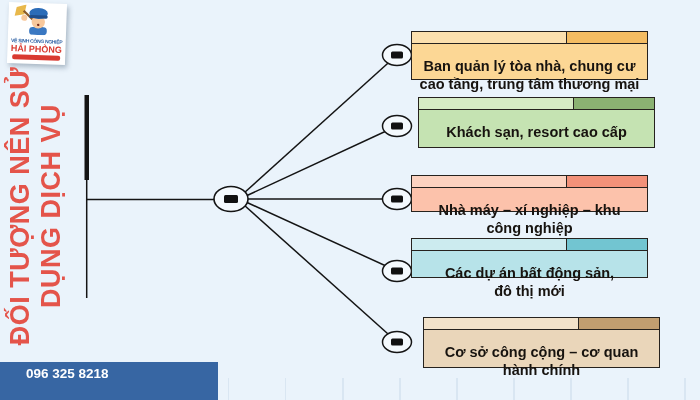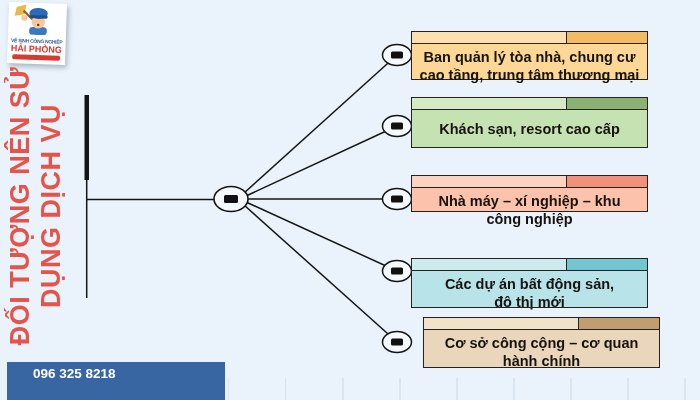--- a/index.html
+++ b/index.html
@@ -47,31 +47,31 @@
     border:1.6px solid #26221E;
     display:flex; flex-direction:column;
     background:var(--body,#eee);
   }
   .branch-header { display:flex; height:12px; border-bottom:1.6px solid #26221E; flex:none; }
   .branch-header .head-left  { width:65.5%; background:var(--head-left,#fff); }
   .branch-header .head-right { flex:1; background:var(--head-right,#ccc); border-left:1.5px solid #26221E; }
   .branch-label {
     flex:1; display:flex; align-items:center; justify-content:center;
     text-align:center; font-weight:bold; font-size:14.5px; line-height:18px;
-    color:#17130F; white-space:pre-line; padding:4px 4px;
+    color:#17130F; white-space:pre-line; padding:13px 4px;
   }
   .box1 { top:31px;  height:49px; }
-  .box2 { top:97px;  height:51px; }
+  .box2 { top:97px;  height:51px;margin-left:7px; }
   .box3 { top:175px; height:37px; }
-  .box4 { top:258px; height:50px; }
+  .box4 { top:238px; height:40px; }
   .box5 { top:317px; height:51px;margin-left:12px; }
 
   
   .footer-bar {
-    position:absolute; left:7px; top:362px; width:218px; height:38px;
+    position:absolute; left:0; top:362px; width:218px; height:38px;
     background:#3766A3; color:#ffffff; font-weight:bold;
     padding:4px 0 8px 26px; font-size:13.5px; line-height:16px;
   }
   .bottom-ruler {
     position:absolute; left:228px; top:378px; width:470px; height:22px;
     background:repeating-linear-gradient(90deg, #D9E6F2 0px, #D9E6F2 1.5px, transparent 1.5px, transparent 57px);
   }
 </style>
 </head>
 <body>

